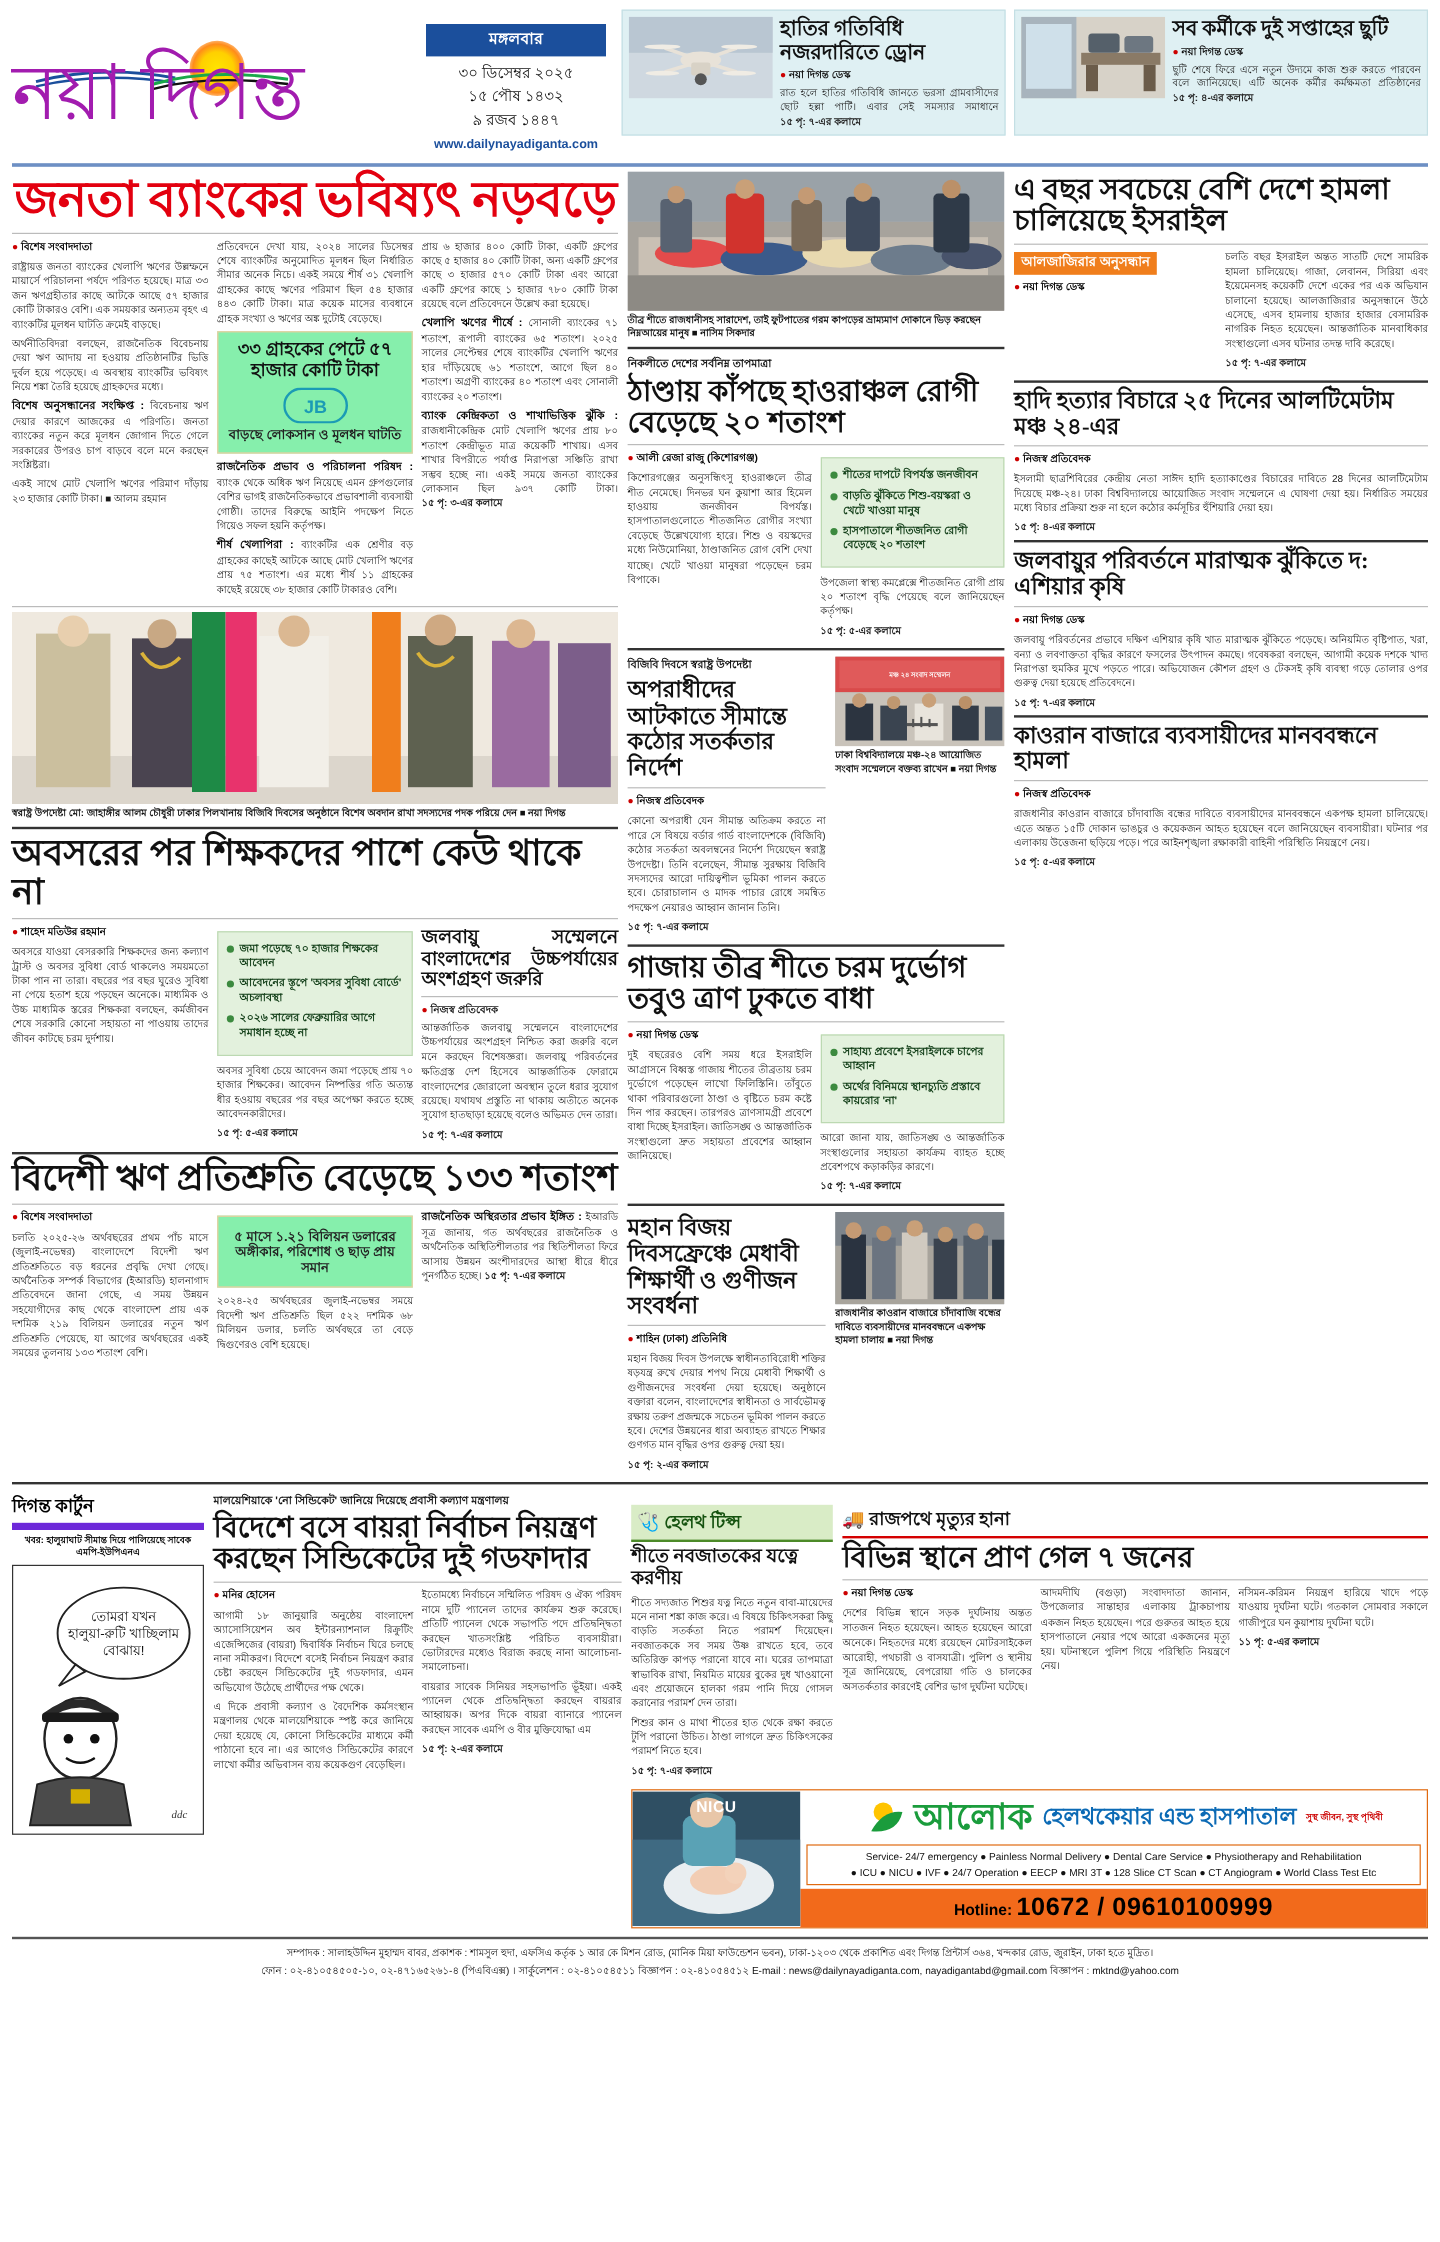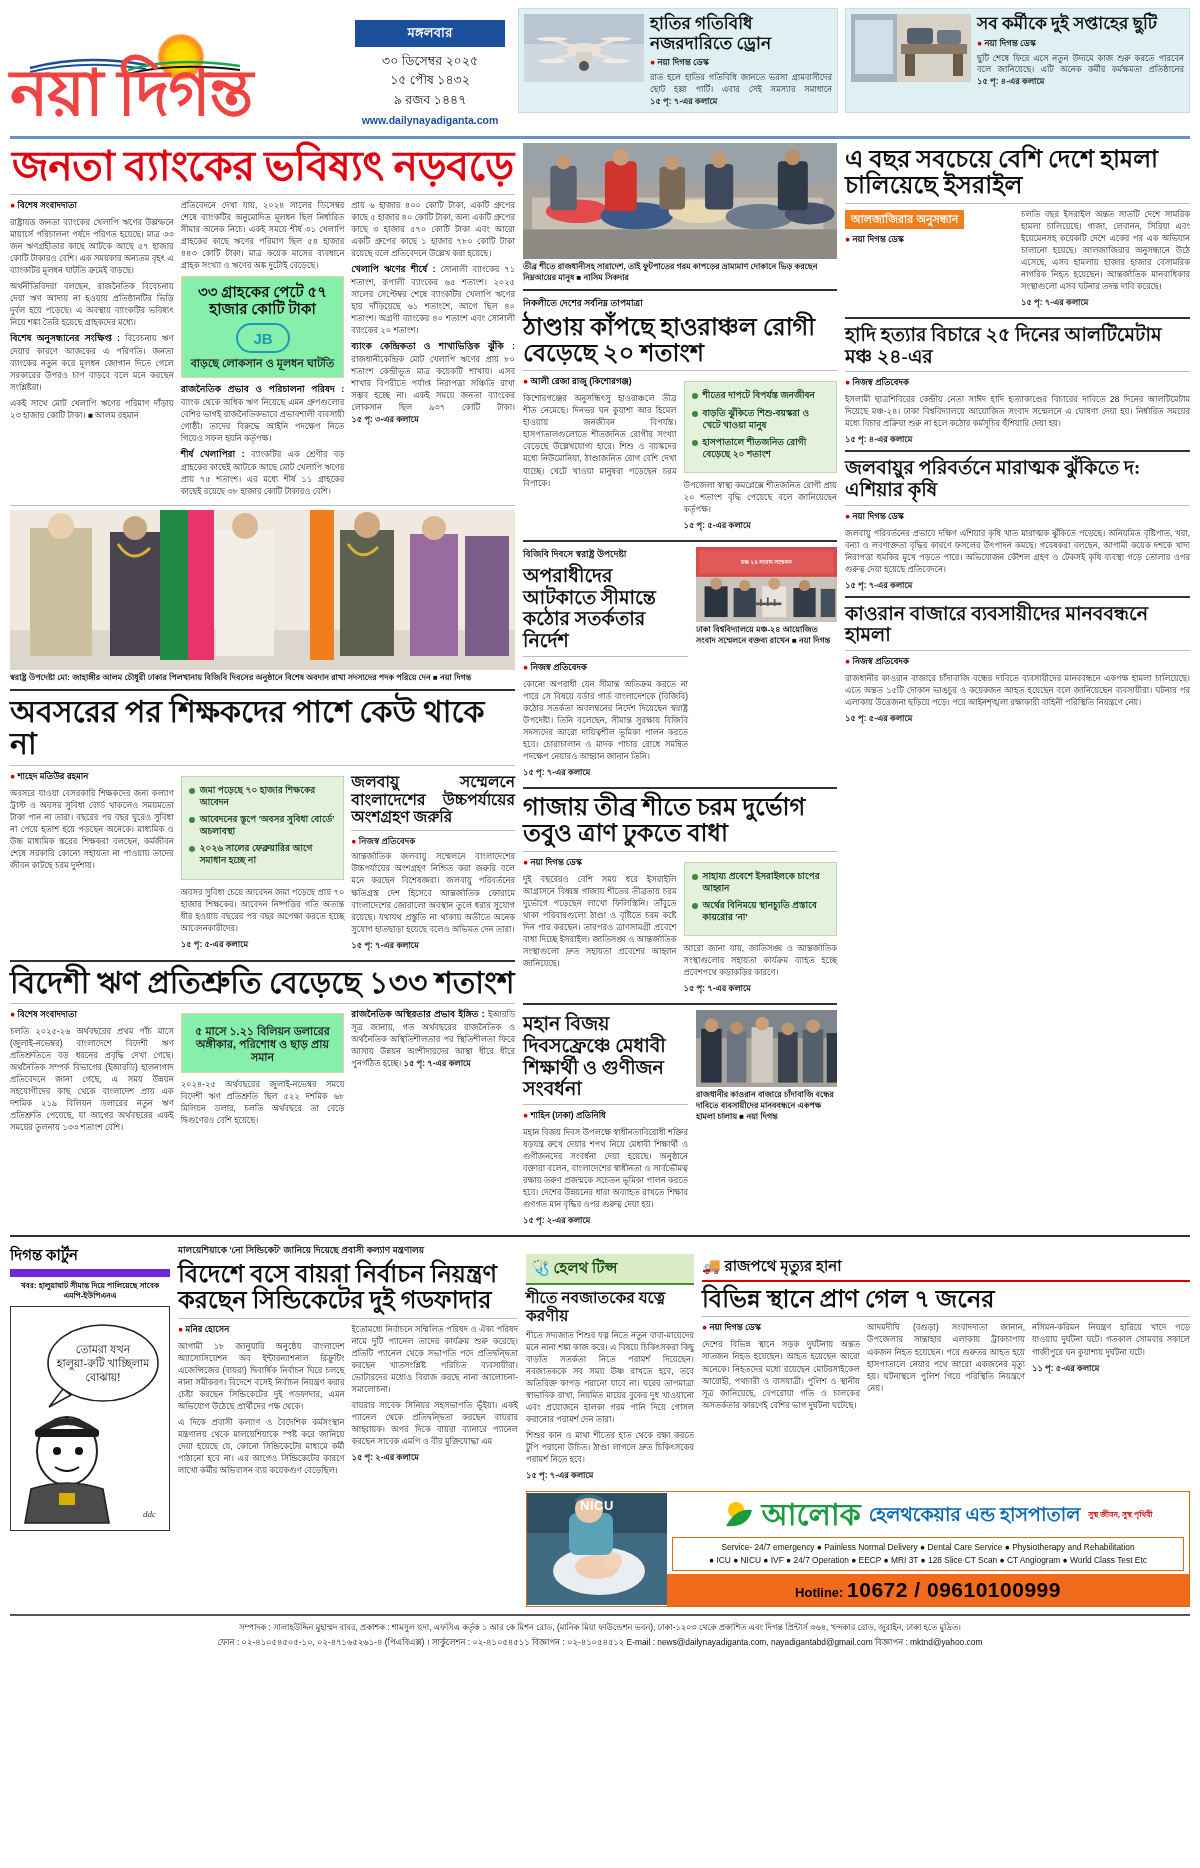--- a/index.html
+++ b/index.html
@@ -16,23 +16,23 @@
     overflow:hidden;
     padding:8px 10px 4px 10px;
   }
 
   
   .masthead { display:flex; align-items:flex-start; height:122px; }
   .mast-left { width:500px; position:relative; display:flex; align-items:flex-end; }
   .logo-wrap { position:relative; width:345px; height:100px; }
   .logo-text {
     font-family:"Liberation Serif","DejaVu Serif",serif;
-    font-weight:bold; font-size:64px; color:#ef4444;
+    font-weight:normal; font-size:64px; color:#a21caf;
     letter-spacing:-1px; line-height:1; position:absolute;
-    bottom:0; left:0; white-space:nowrap;
+    bottom:16px; left:0; white-space:nowrap;
   }
   .sun {
     position:absolute; left:148px; top:8px; width:46px; height:46px;
     border-radius:50%;
     background:radial-gradient(circle, #ffe400 0%, #ffd000 42%, #ff8c1a 62%, rgba(255,120,20,0.15) 85%, rgba(255,255,255,0) 100%);
   }
   .swoosh { position:absolute; left:18px; top:30px; width:215px; height:22px; }
   .mast-date {
     width:150px; padding-top:12px; text-align:center;
     font-family:"Liberation Sans","DejaVu Sans",sans-serif;
@@ -134,21 +134,21 @@
   .photo { display:block; width:100%; }
   .orange-tag {
     background:#f07e1c; color:#fff; font-size:11px; font-weight:bold;
     padding:3px 6px; display:inline-block; line-height:1.2; margin:2px 0 4px 0;
   }
 
   
   .bottom-grid { display:flex; gap:8px; margin-top:6px; }
   .cartoon-col { width:160px; flex:0 0 160px; }
   .sec-title {
-    border-bottom:8px solid #6d28d9; font-family:"Liberation Serif","DejaVu Serif",serif;
+    border-bottom:6px solid #6d28d9; font-family:"Liberation Serif","DejaVu Serif",serif;
     font-weight:bold; font-size:15px; padding-bottom:1px; margin-bottom:4px;
   }
   .sec-title.green { background:#d9ecc6; border-bottom:2px solid #4c8a28; padding:2px 5px; color:#15520f; }
   .sec-title.red { border-bottom:2px solid #d40000; color:#111; }
   .cart-frame { border:1px solid #333; padding:4px; }
   .cart-cap { font-size:7.6px; line-height:1.35; text-align:center; font-weight:bold; margin-bottom:4px; }
 
   
   .ad {
     border:1px solid #e06a10; margin-top:6px; display:flex; background:#fff;

